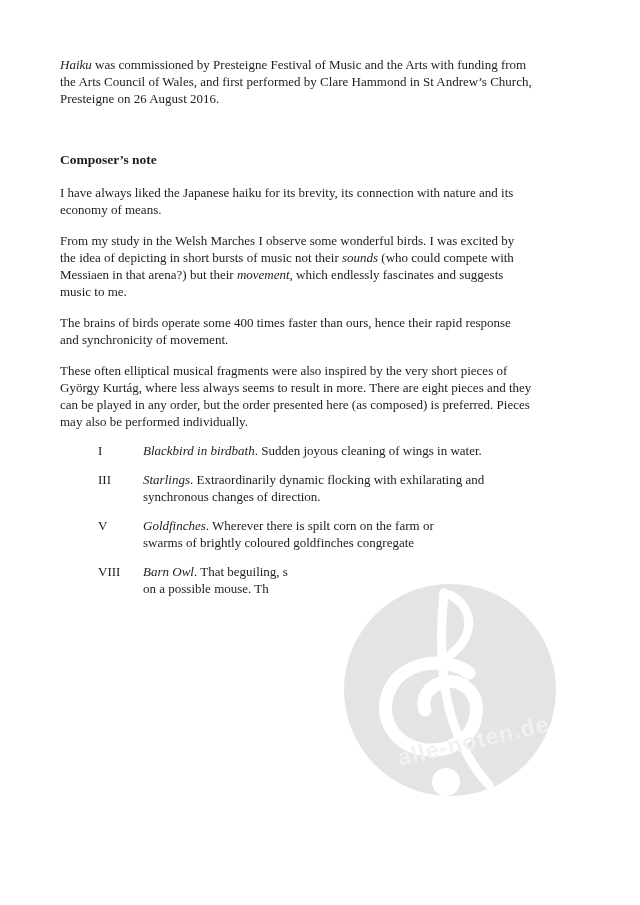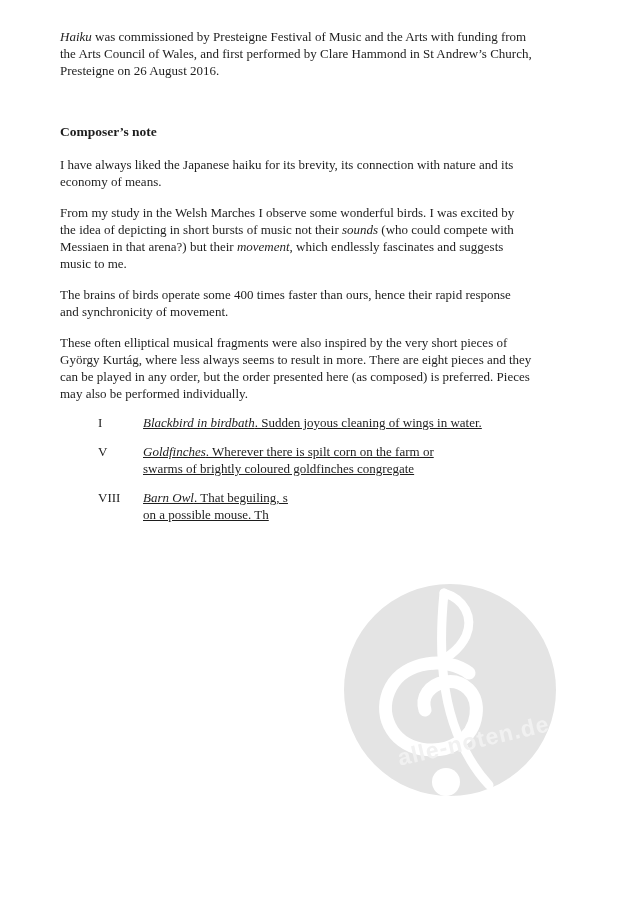--- a/index.html
+++ b/index.html
@@ -32,38 +32,38 @@
     letter-spacing: 1px;
     color: #f1f1f1;
     transform: rotate(-13deg);
     transform-origin: 0 50%;
     white-space: nowrap;
   }
   
   .content {
     position: relative;
     z-index: 1;
-    padding: 28px 20px 0 60px;
+    padding: 56px 20px 0 60px;
     font-size: 13px;
     line-height: 17px;
   }
   .content p { margin: 14px 0 0 0; white-space: pre-line; }
   .content p.intro { margin: 0; }
   .content h3 {
     margin: 44px 0 16px 0;
     font-size: 13.5px;
     line-height: 17px;
     font-weight: bold;
   }
   .it { font-style: italic; }
   .movements { margin: 12px 0 0 38px; }
   .mv { display: flex; margin-top: 12px; }
   .mv:first-child { margin-top: 0; }
   .mv .num { flex: 0 0 45px; }
-  .mv .body { flex: 1 1 auto; white-space: pre-line; text-decoration: underline; }
+  .mv .body { flex: 1 1 auto; white-space: pre-line; }
 </style>
 </head>
 <body>
 
 <div class="page">
 
   <div class="watermark">
     <svg viewBox="0 0 214 214" aria-hidden="true">
       <circle cx="107" cy="107" r="106" fill="#e4e4e4"></circle>
       <g fill="none" stroke="#ffffff" stroke-linecap="round">
@@ -99,20 +99,25 @@
 György Kurtág, where less always seems to result in more. There are eight pieces and they
 can be played in any order, but the order presented here (as composed) is preferred. Pieces
 may also be performed individually.</p>
 
     <div class="movements">
       <div class="mv">
           <span class="num">I</span>
           <span class="body"><span class="it">Blackbird in birdbath</span><span>. Sudden joyous cleaning of wings in water.</span></span>
         </div>
       <div class="mv">
+          <span class="num">III</span>
+          <span class="body"><span class="it">Starlings</span><span>. Extraordinarily dynamic flocking with exhilarating and
+synchronous changes of direction.</span></span>
+        </div>
+      <div class="mv">
           <span class="num">V</span>
           <span class="body"><span class="it">Goldfinches</span><span>. Wherever there is spilt corn on the farm or
 swarms of brightly coloured goldfinches congregate</span></span>
         </div>
       <div class="mv">
           <span class="num">VIII</span>
           <span class="body"><span class="it">Barn Owl</span><span>. That beguiling, s
 on a possible mouse. Th</span></span>
         </div>
     </div>

